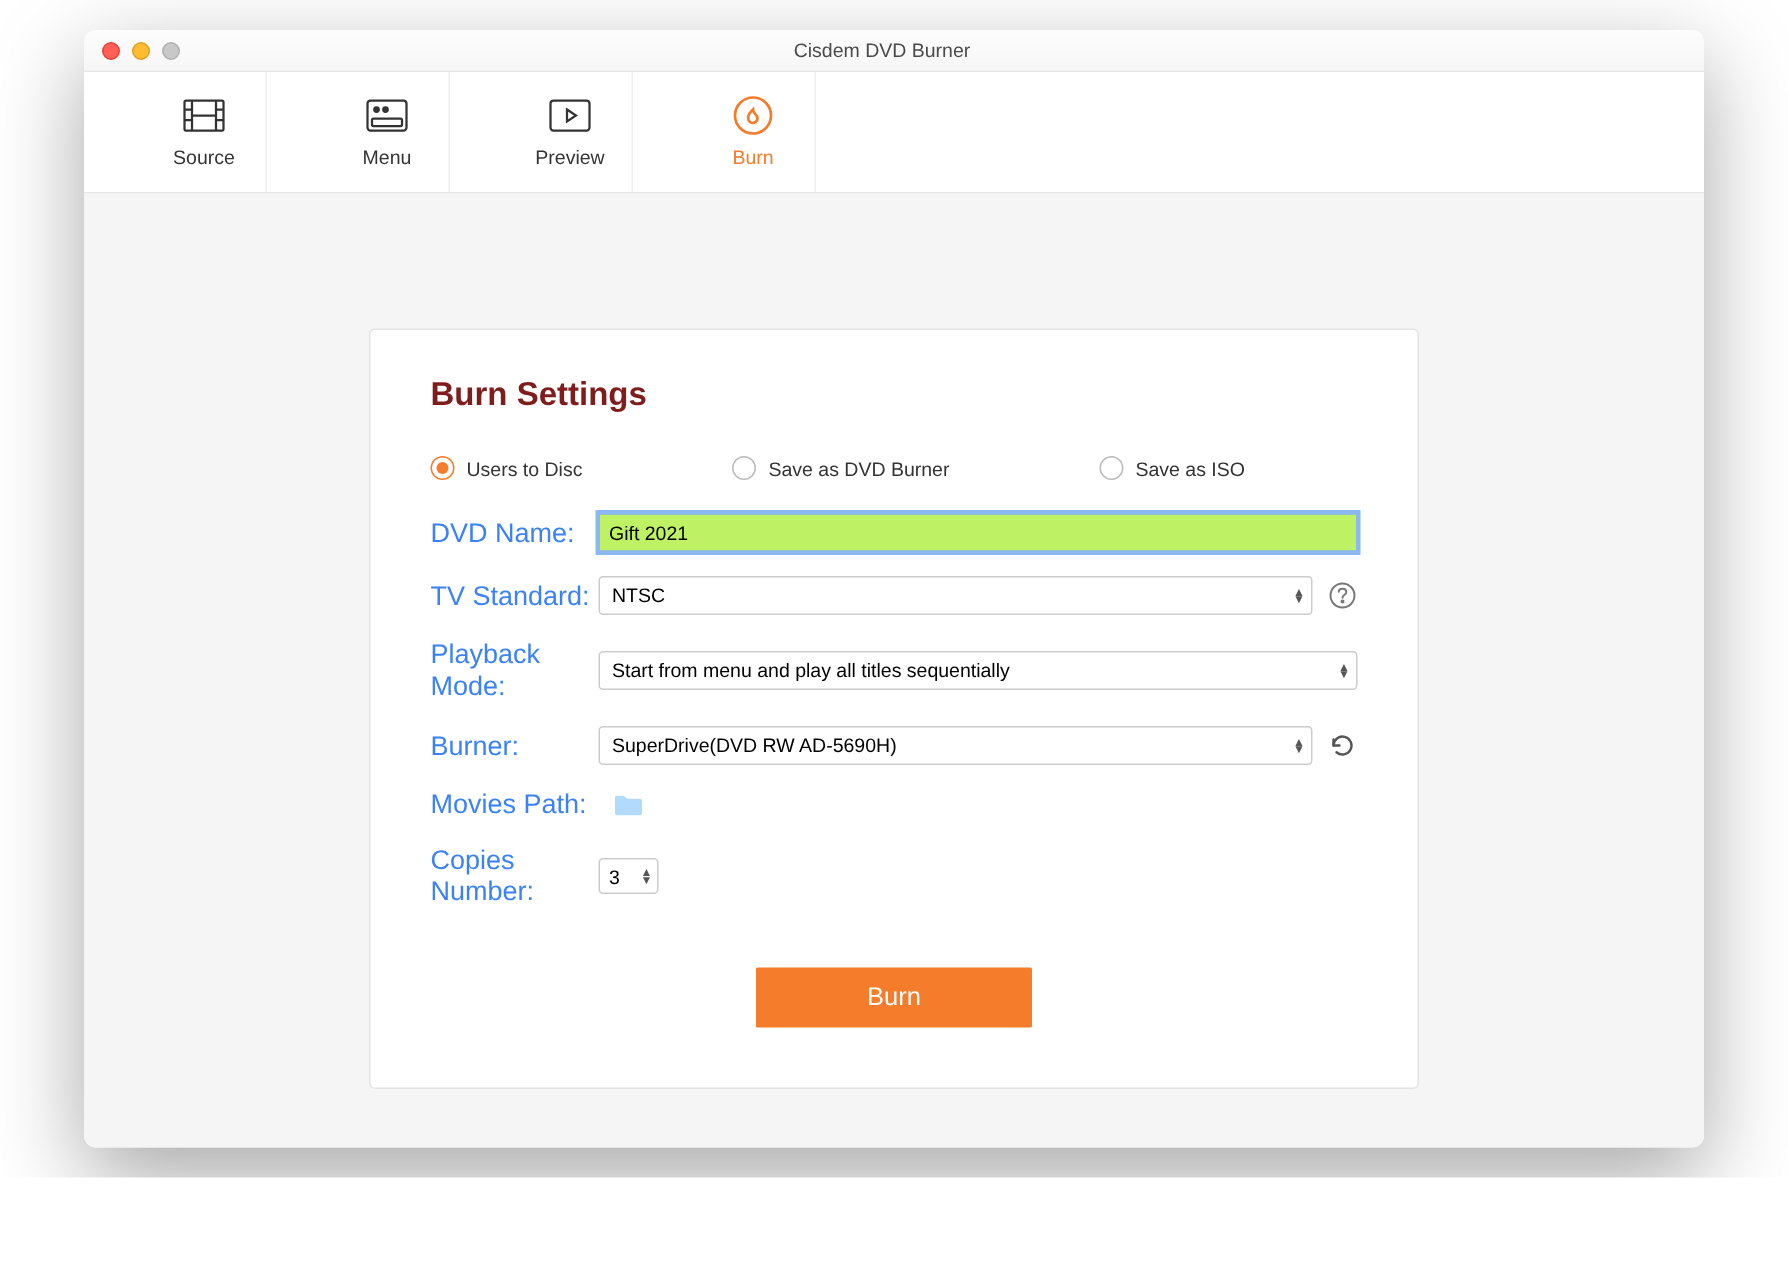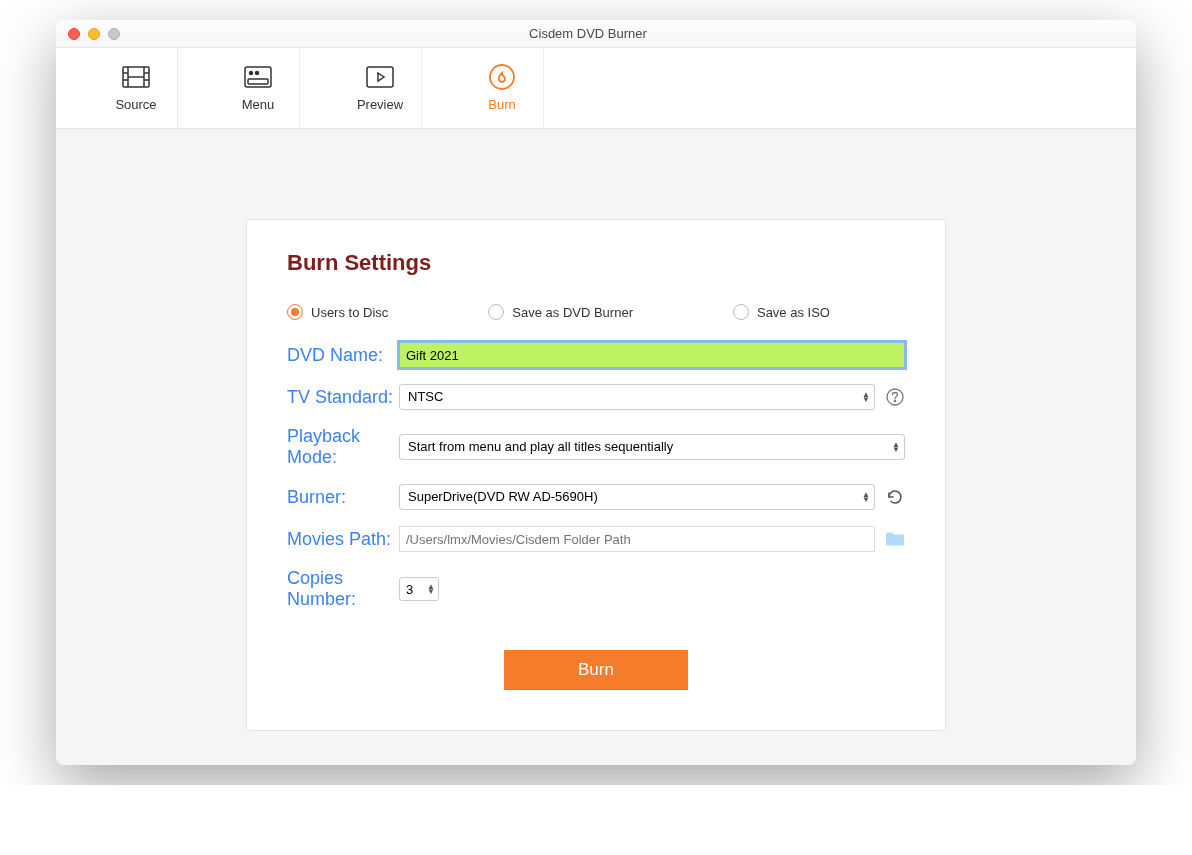--- a/index.html
+++ b/index.html
@@ -354,21 +354,20 @@
         <div class="side-icon">
           <svg width="18" height="18" viewBox="0 0 18 18" fill="none" stroke="#555" stroke-width="1.6">
             <path d="M3 9 A6 6 0 1 1 5 13.5" stroke-linecap="round"></path>
             <path d="M3 5 L3 9 L7 9" stroke-linecap="round" stroke-linejoin="round"></path>
           </svg>
         </div>
       </div>
 
       <div class="form-row">
         <div class="form-label">Movies Path:</div>
-        <input class="text-input disabled" type="text" disabled="" placeholder="/Users/lmx/Movies/Cisdem Folder Path" style="">
         <div class="side-icon folder-icon-svg">
           <svg width="20" height="16" viewBox="0 0 20 16" fill="#b2dafc">
             <path d="M1 3 C1 2 1.5 1.5 2.5 1.5 L7 1.5 L9 3.5 L17.5 3.5 C18.5 3.5 19 4 19 5 L19 13 C19 14 18.5 14.5 17.5 14.5 L2.5 14.5 C1.5 14.5 1 14 1 13 Z"></path>
           </svg>
         </div>
       </div>
 
       <div class="form-row">
         <div class="form-label">Copies Number:</div>
         <div class="stepper">

